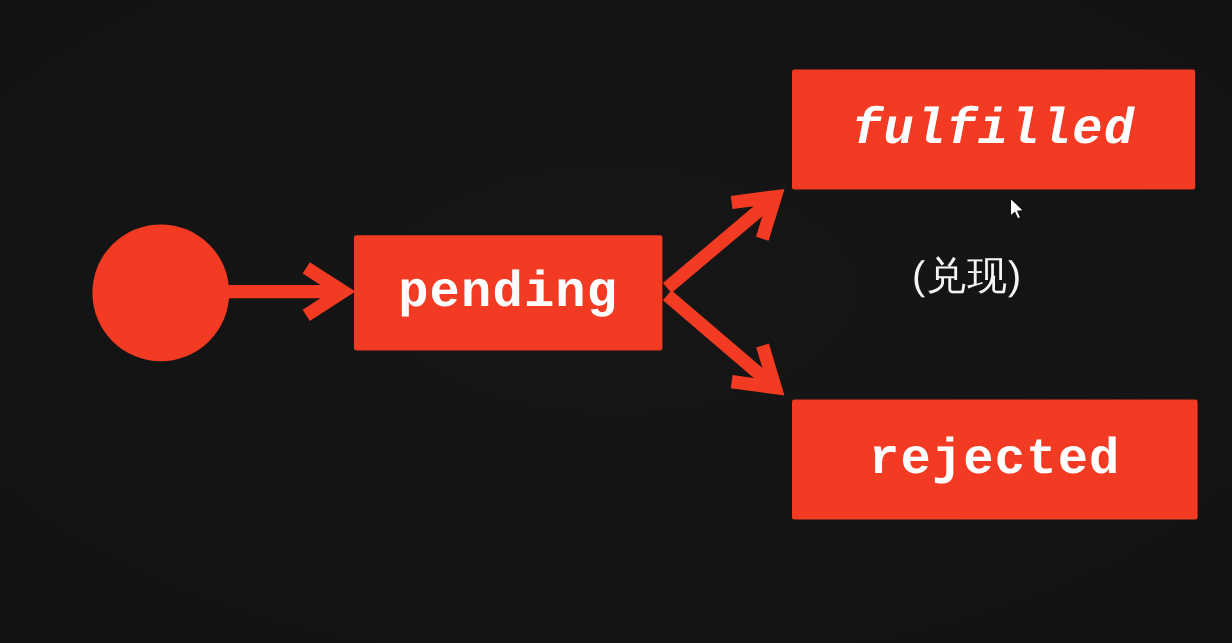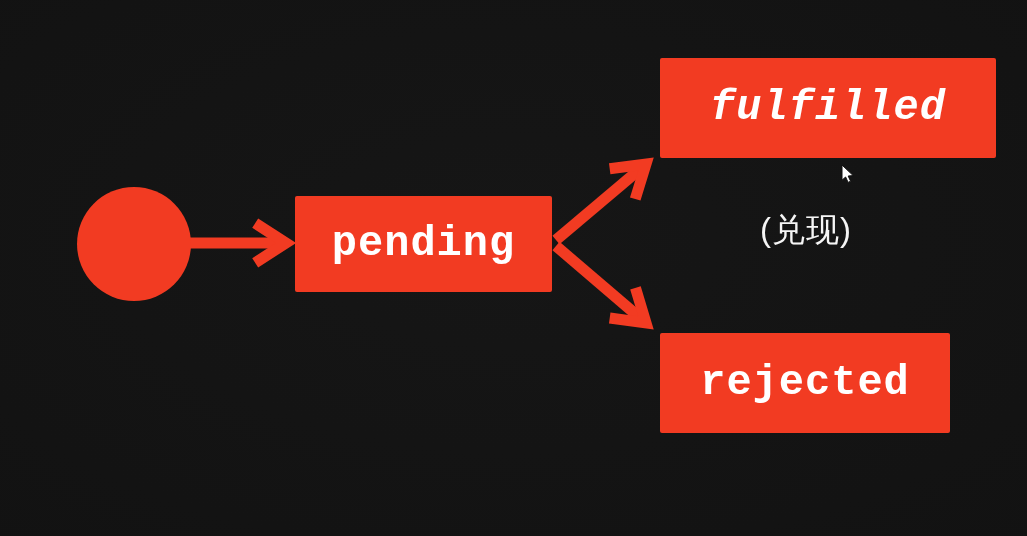--- a/index.html
+++ b/index.html
@@ -41,21 +41,21 @@
     justify-content: center;
     color: #ffffff;
     font-family: "Liberation Mono", monospace;
     font-weight: 700;
     font-size: 42px;
     letter-spacing: 1px;
     white-space: nowrap;
   }
   .box-pending   { left: 295px; top: 196px; width: 257px; height: 96px; text-align: right;  }
   .box-fulfilled { left: 660px; top: 58px;  width: 336px; height: 100px; font-style: italic; }
-  .box-rejected  { left: 660px; top: 333px; width: 290px; height: 100px; }
+  .box-rejected  { left: 660px; top: 333px; width: 338px; height: 100px; }
   .translation {
     position: absolute;
     color: #f5f5f5;
     font-size: 33px;
     font-weight: 400;
     white-space: nowrap;
     transform: translateX(-50%);
     letter-spacing: 1px;
   }
   .tr-pending   { left: 424px; top: 318px; }

